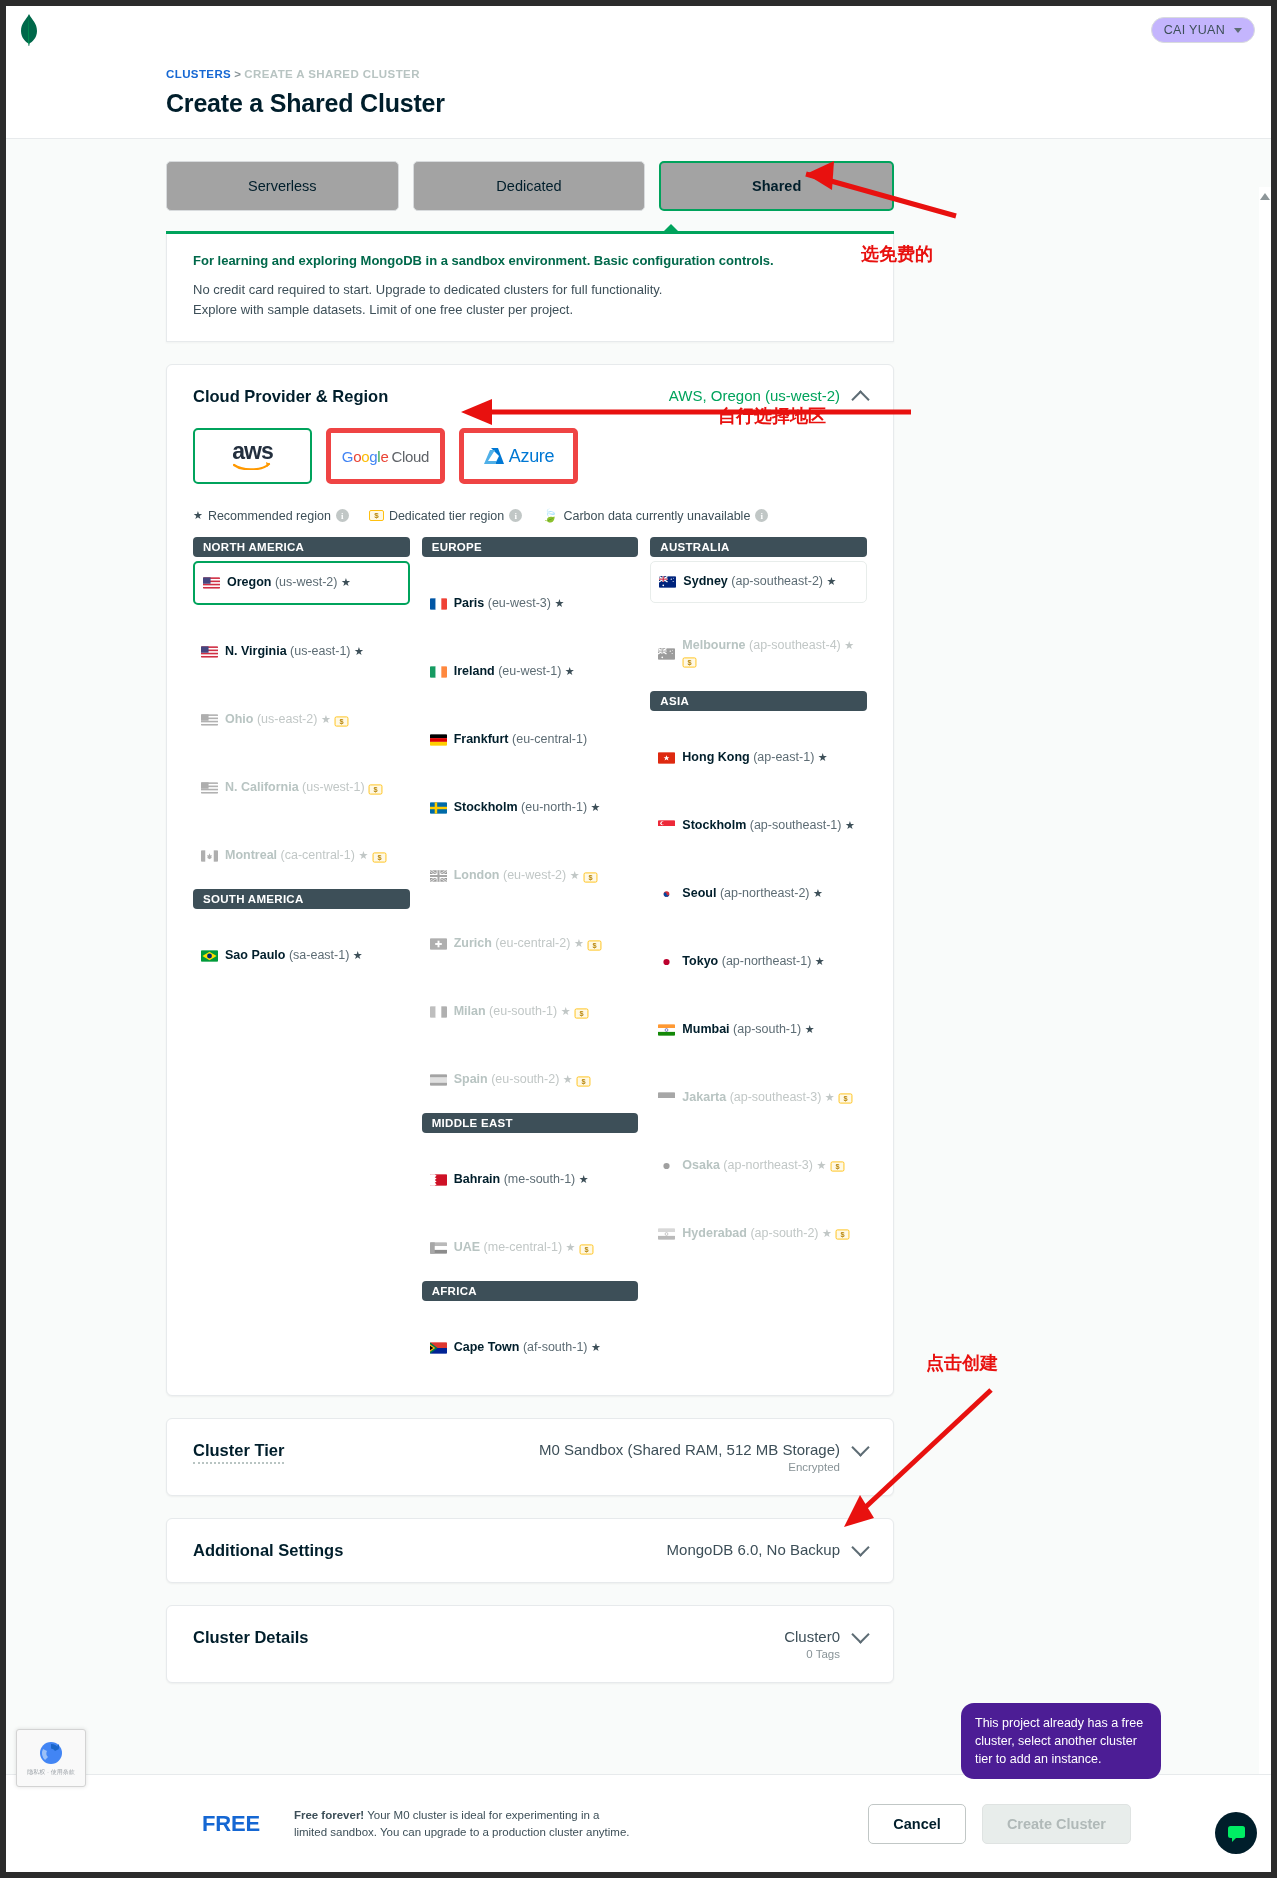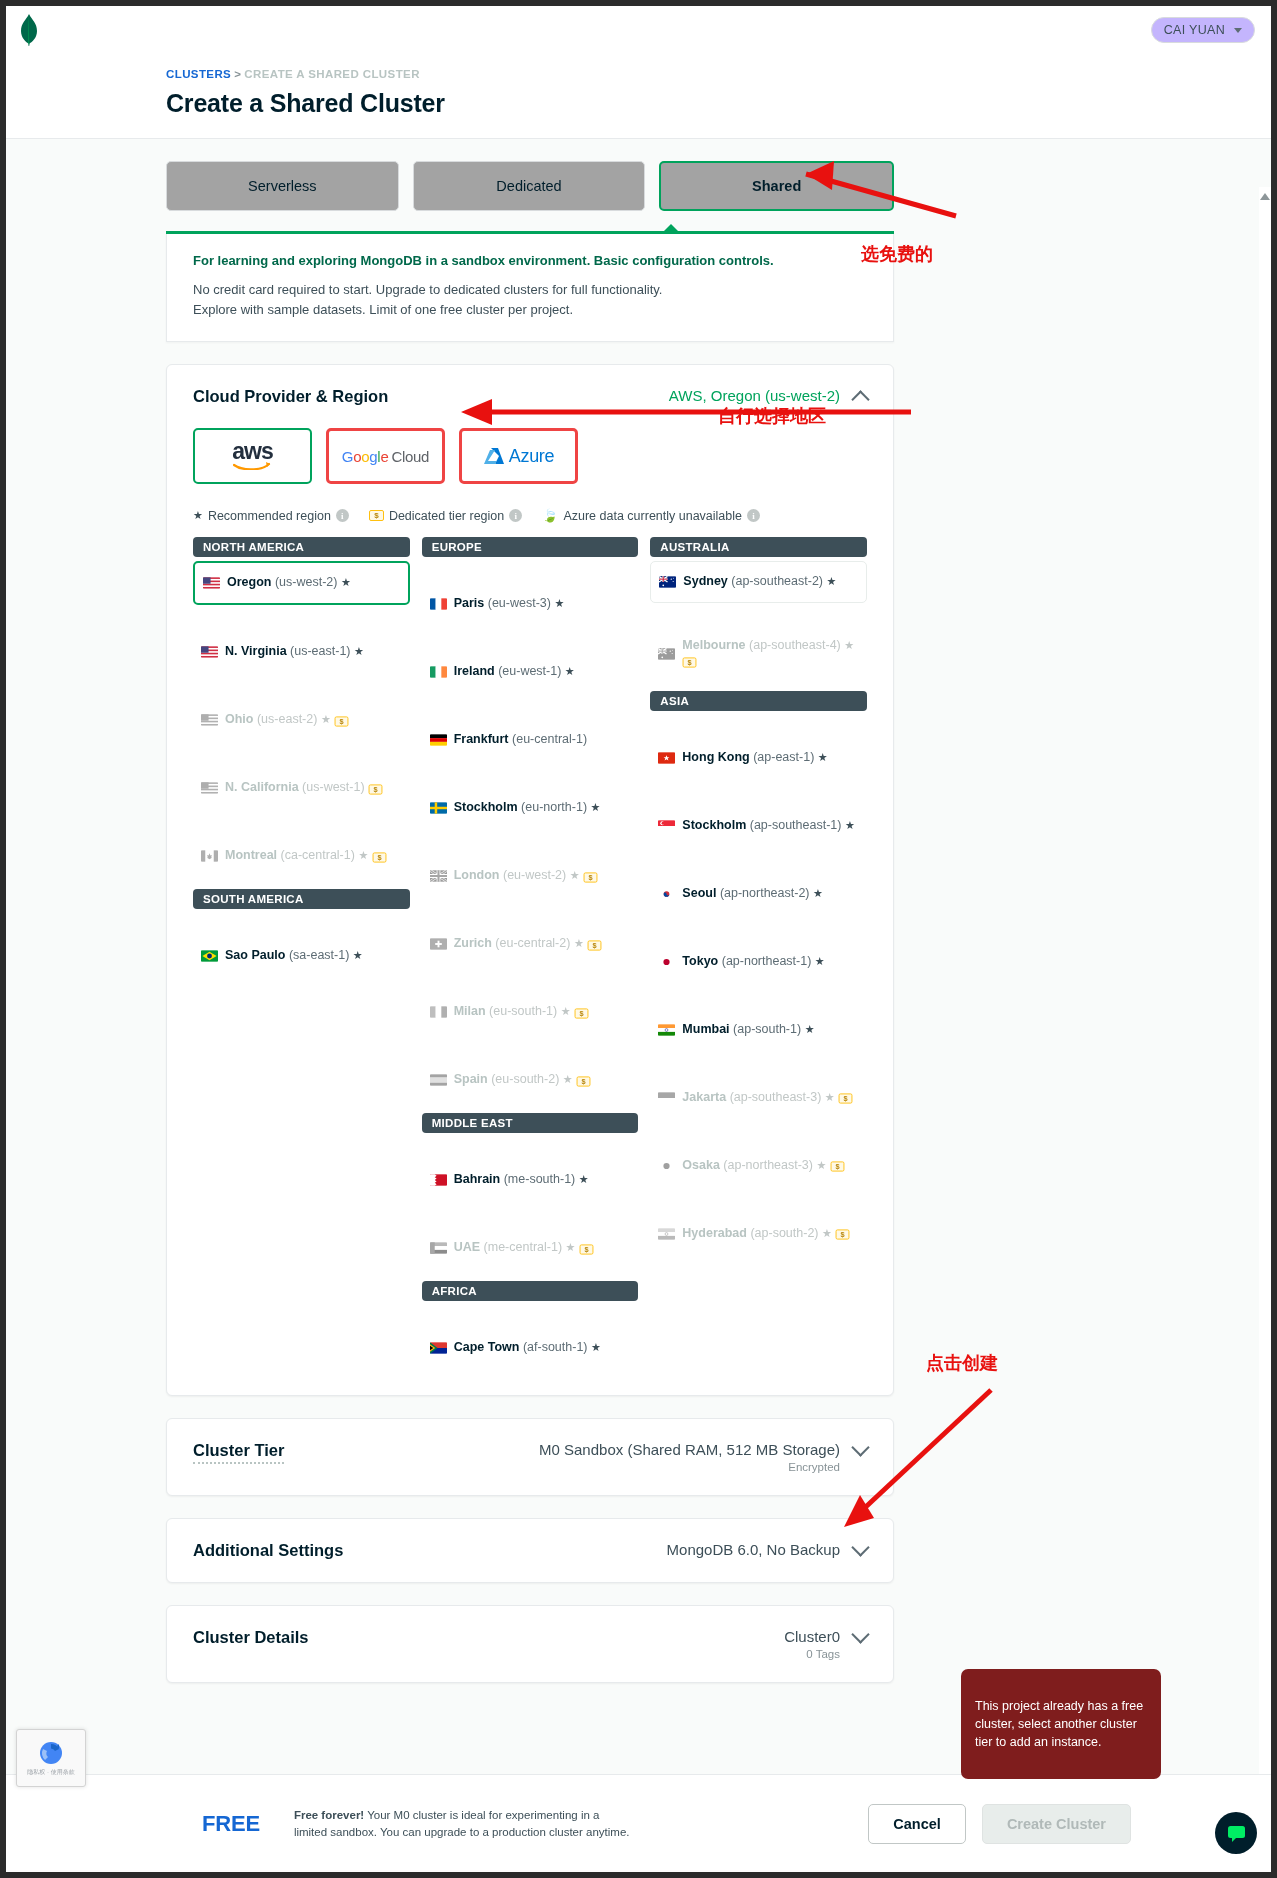--- a/index.html
+++ b/index.html
@@ -92,21 +92,21 @@
     width:13px;height:13px;border-right:2px solid #5d6c74;border-bottom:2px solid #5d6c74;
     display:inline-block; margin-left:14px; flex:0 0 auto;
   }
   .chev.up { transform:rotate(-135deg); margin-top:6px; }
   .chev.dn { transform:rotate(45deg); margin-top:0px; }
   .rt { display:flex; align-items:flex-start; }
 
   
   .providers { display:flex; gap:14px; padding:0 26px; }
   .prov {
-    width:119px; height:56px; border:3px solid #ef4444; border-radius:5px;
+    width:119px; height:56px; border:5px solid #ef4444; border-radius:5px;
     background:#fff; display:flex; align-items:center; justify-content:center; cursor:pointer;
   }
   .prov.sel { border:2px solid #00a35c; }
   .aws-txt { font-size:23px; font-weight:700; color:#232f3e; letter-spacing:-1px; line-height:.8;}
   .aws-box { display:flex; flex-direction:column; align-items:center; }
   .smile { width:38px; height:9px; margin-top:1px; }
   .gcloud { font-size:15px; letter-spacing:-.3px; }
   .gcloud .b{color:#4285f4}.gcloud .r{color:#ea4335}.gcloud .y{color:#fbbc05}.gcloud .g{color:#34a853}
   .gcloud .gray{color:#5f6368; margin-left:3px;}
   .azure { display:flex; align-items:center; gap:4px; }
@@ -147,22 +147,22 @@
   .ritem.dim .code { color:#c1c7c6; }
   .star { color:#3d4f58; font-size:11px; }
   .ritem.dim .star { color:#c1c7c6; }
   .flag { width:17px; height:12px; flex:0 0 auto; border-radius:1px; display:block;}
   .ritem.dim .flag { filter:grayscale(1) opacity(.45); }
   .mny-sm { transform:scale(.92); }
 
   
   .tooltip {
     position:absolute; right:110px; bottom:80px; width:200px;
-    background:#7f1d1d; color:#fff; font-size:12.5px; line-height:1.45;
-    padding:28px 14px; border-radius:7px; z-index:8;
+    background:#4c1d95; color:#fff; font-size:12.5px; line-height:1.45;
+    padding:11px 14px; border-radius:13px; z-index:8;
   }
 
   
   .footer {
     position:absolute; left:0; right:0; bottom:0; height:98px;
     background:#fff; border-top:1px solid #e7eaec;
     display:flex; align-items:center; z-index:6;
   }
   .free { margin-left:196px; font-size:22px; font-weight:700; color:#1567d3; letter-spacing:-.2px;}
   .free-desc { margin-left:34px; width:340px; font-size:11.5px; color:#3d4f58; line-height:1.45; }
@@ -289,21 +289,21 @@
             <span>Recommended region</span>
             <span class="info-i">i</span>
           </span>
           <span class="item">
             <span class="money">$</span>
             <span>Dedicated tier region</span>
             <span class="info-i">i</span>
           </span>
           <span class="item">
             <span class="carbon-leaf">🍃</span>
-            <span>Azure data currently unavailable</span>
+            <span>Carbon data currently unavailable</span>
             <span class="info-i">i</span>
           </span>
         </div>
 
         <div class="regions" id="regions">
             <div class="rcol">
               <div class="rhead">NORTH AMERICA</div>
               <div class="ritem sel">
                 <svg class="flag" viewBox="0 0 18 12">
                   <rect width="18" height="12" fill="#fff"></rect>

